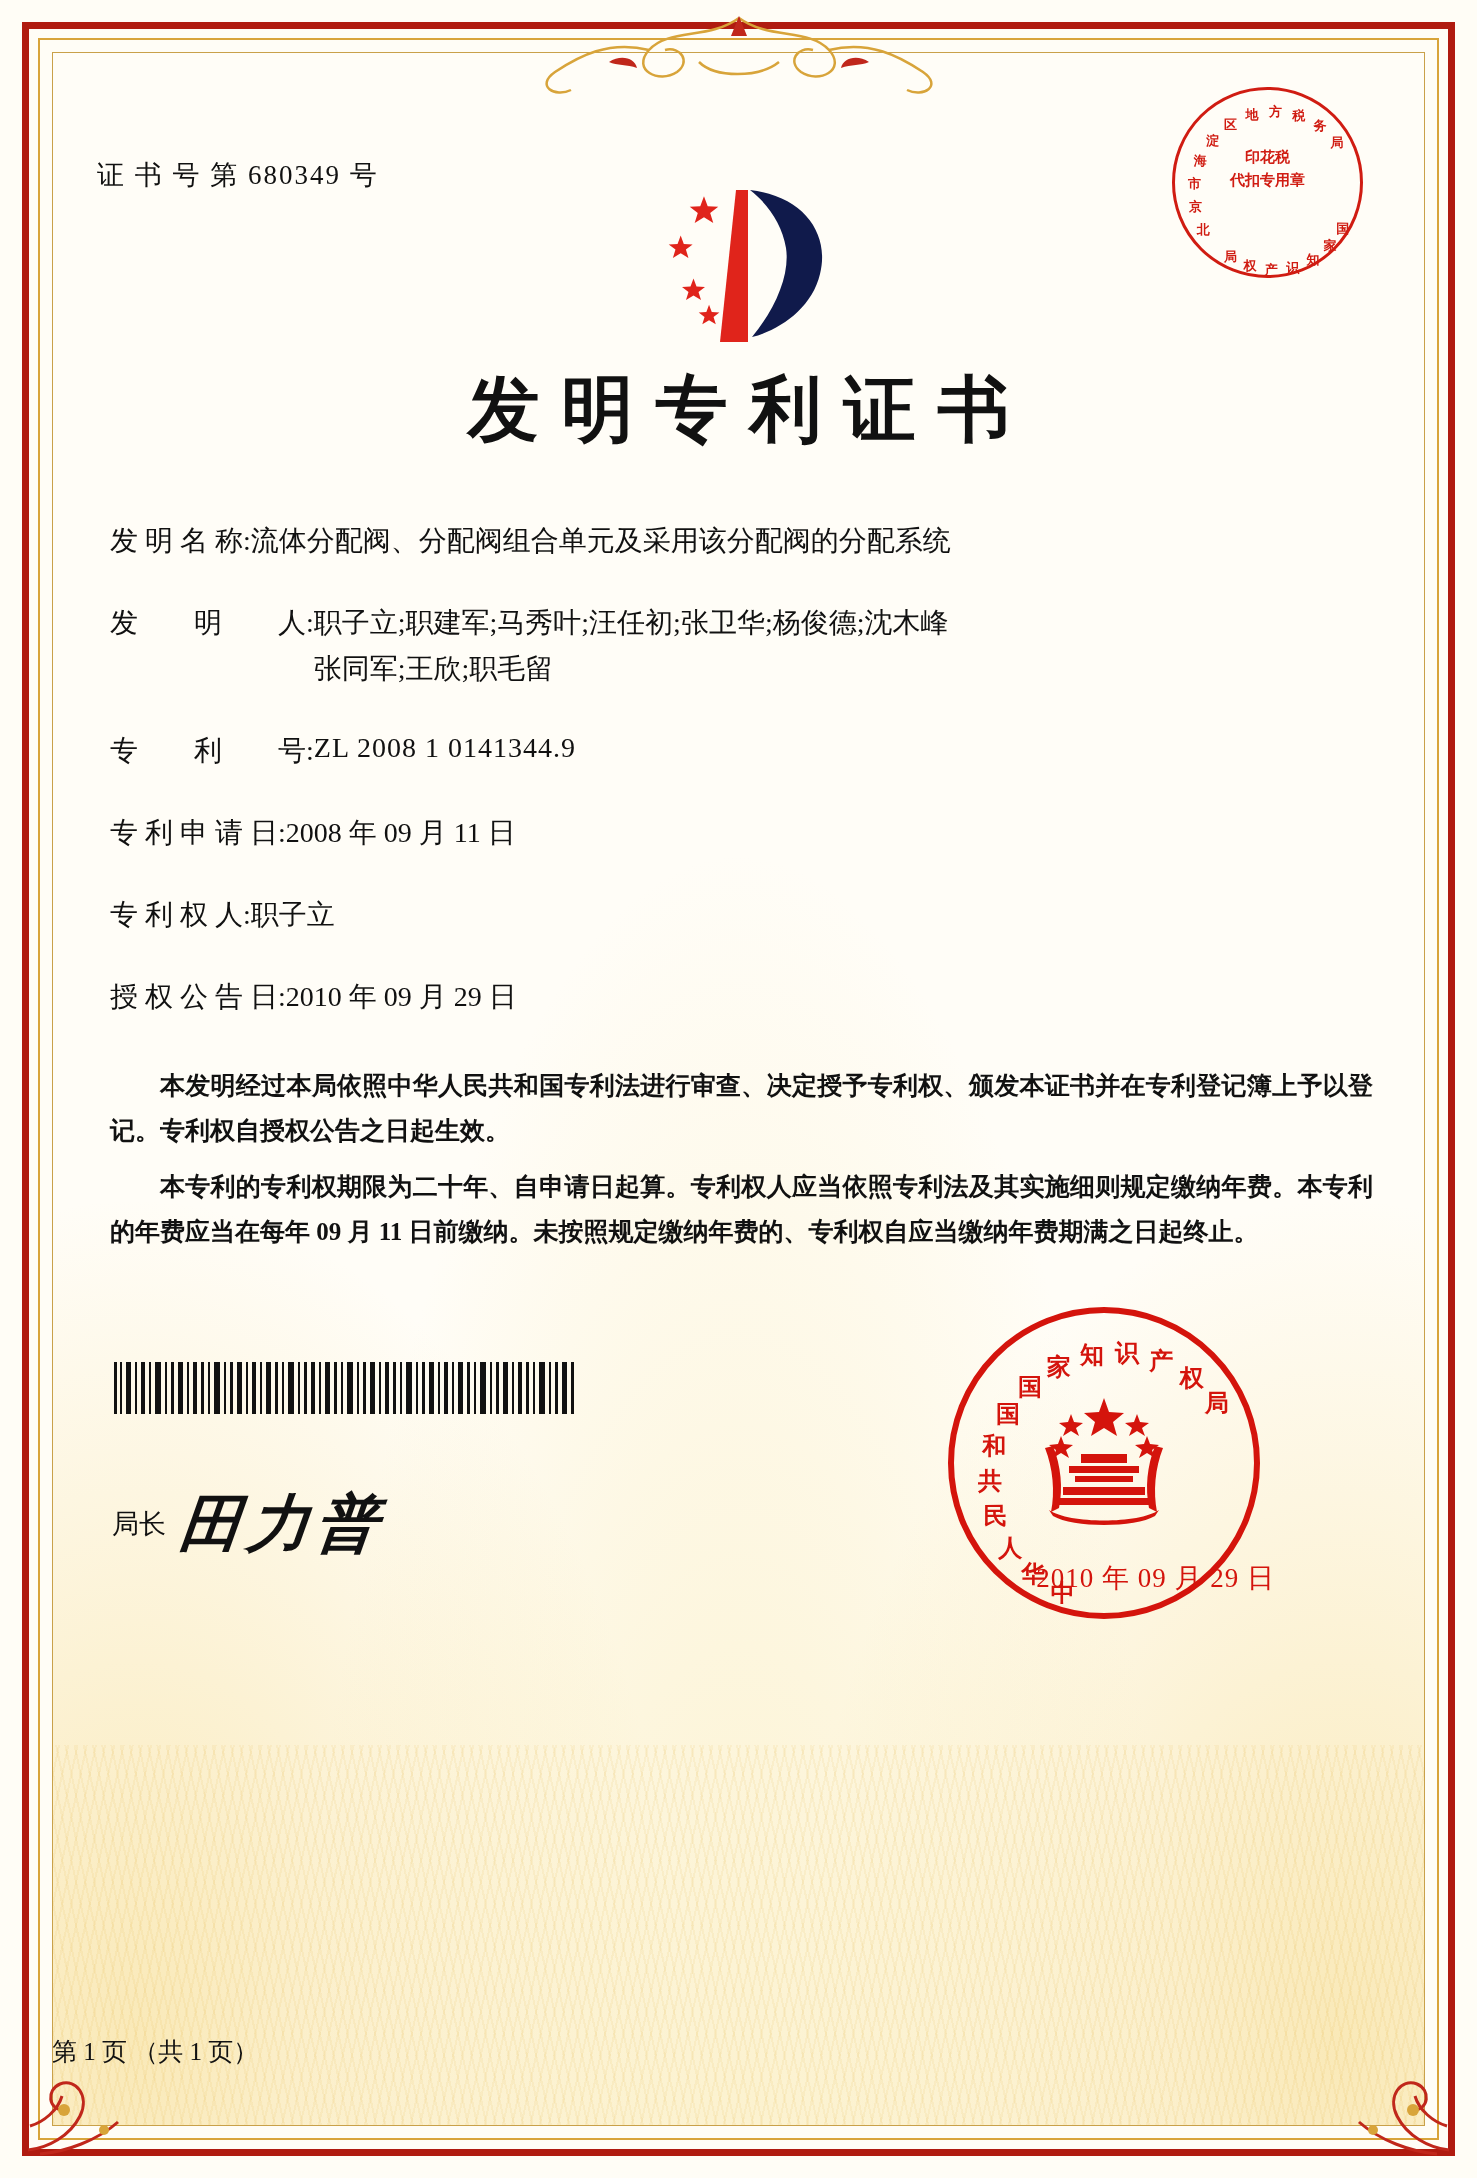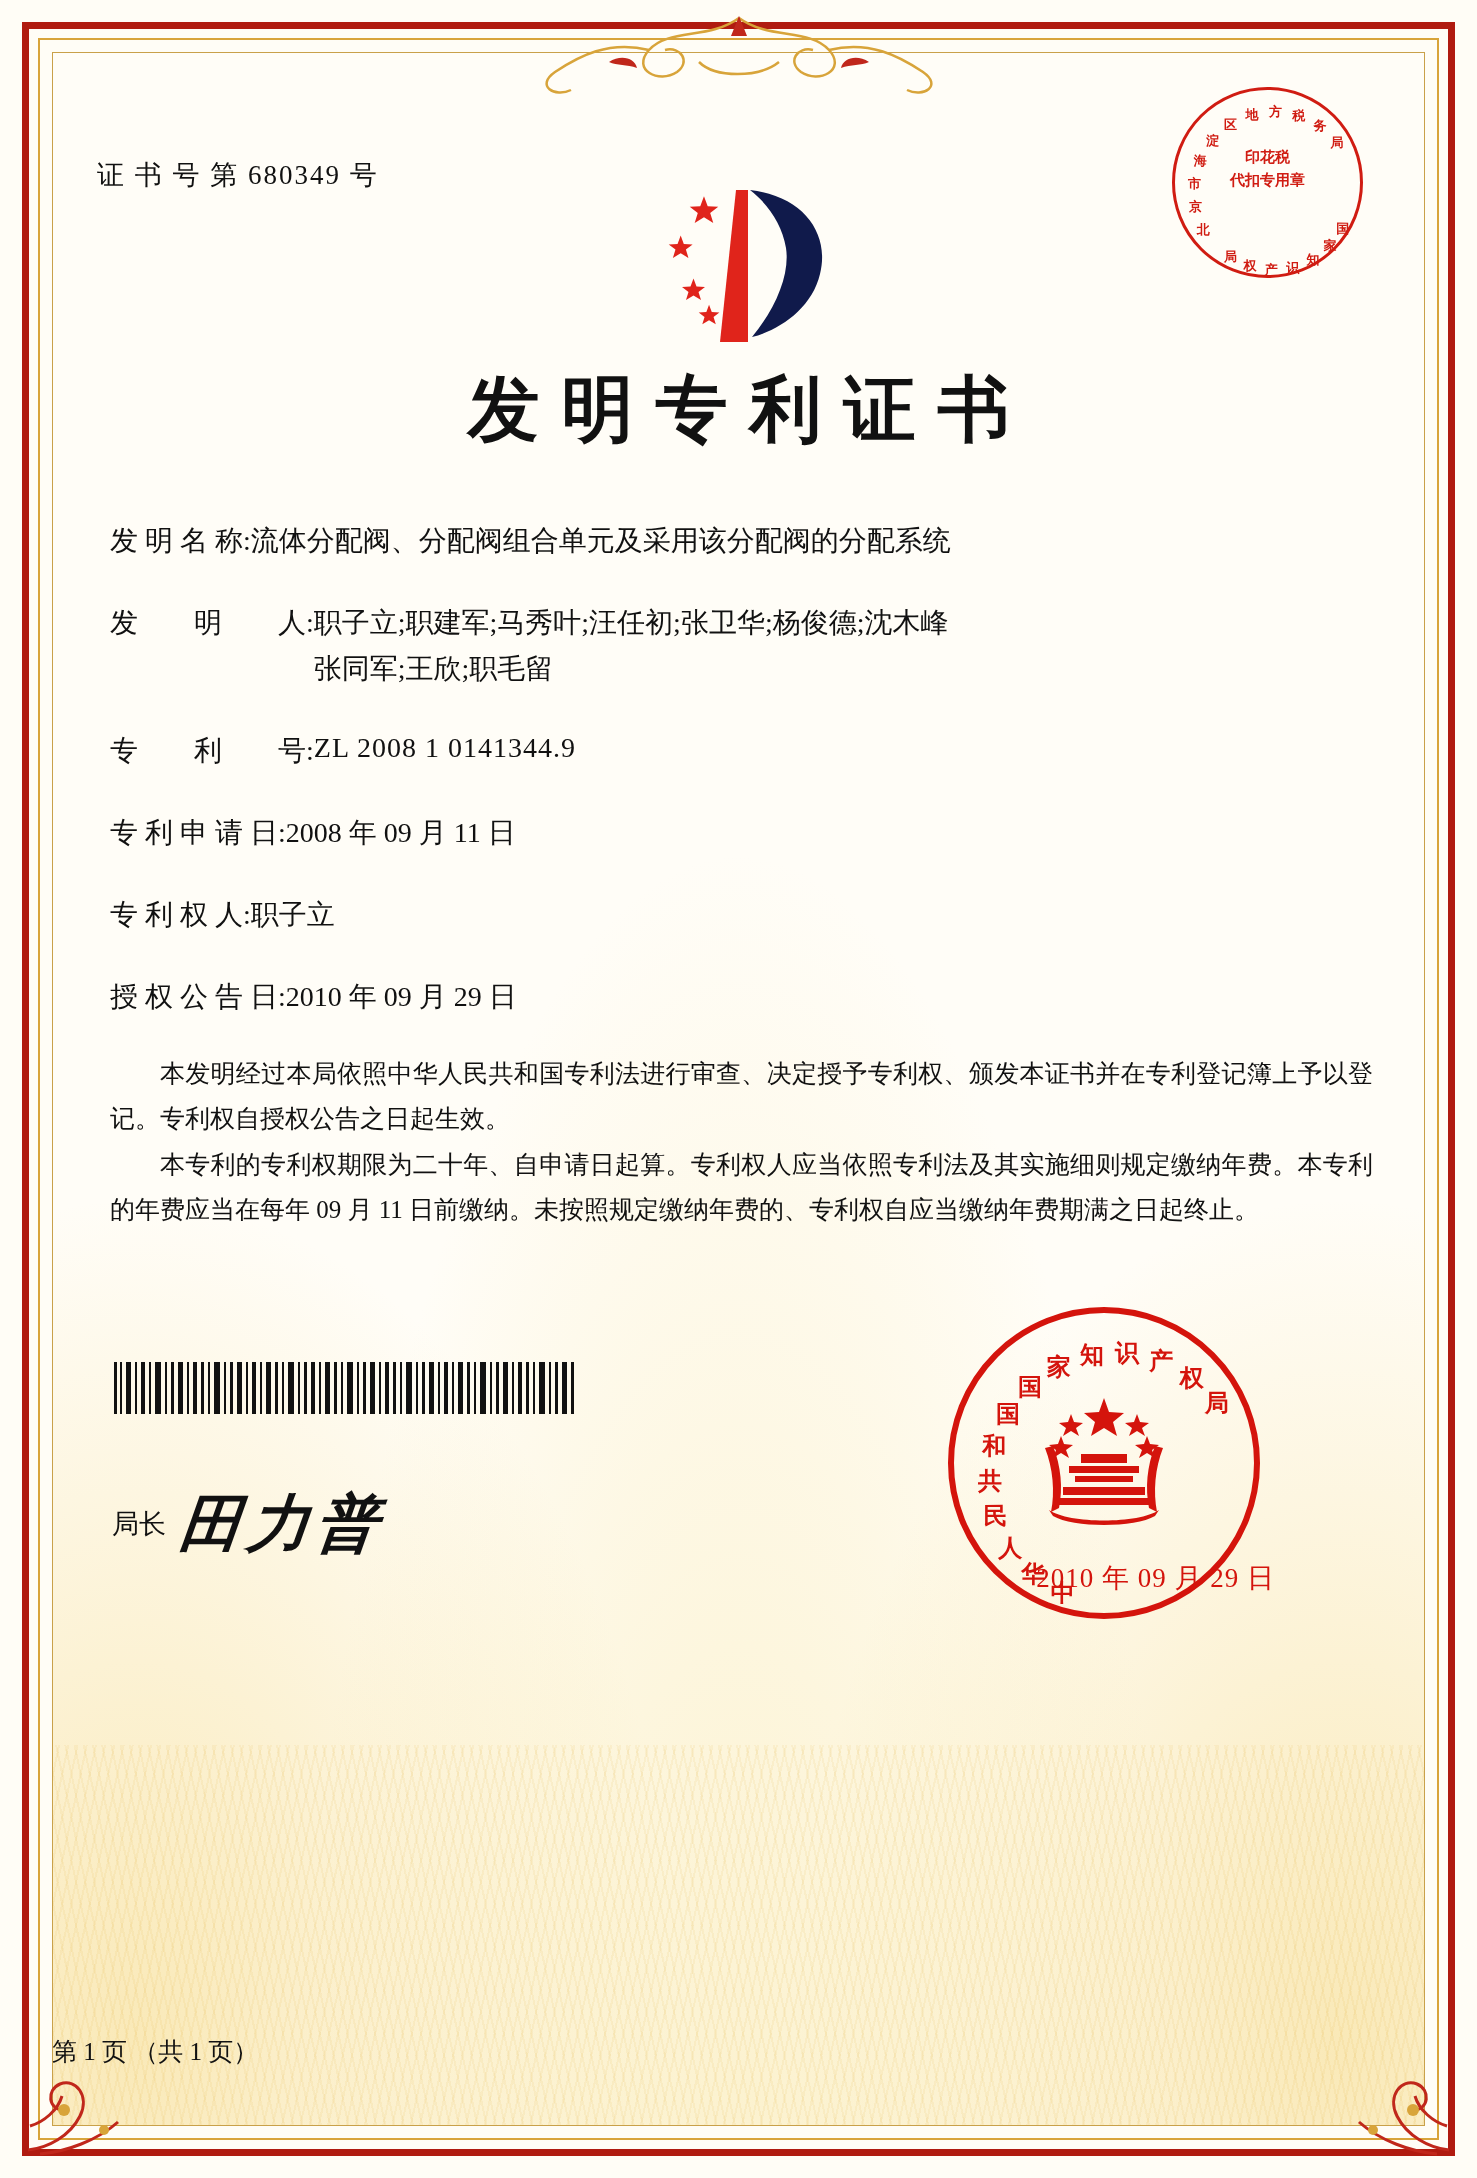--- a/index.html
+++ b/index.html
@@ -171,22 +171,23 @@
     position: absolute;
     left: 58px;
     right: 52px;
     top: 1000px;
     font-size: 25px;
     line-height: 1.78;
     color: #111;
     text-align: justify;
   }
   .paras p {
-    margin: 0 0 2px 0;
+    margin: 12px 0 2px 0;
     text-indent: 50px;
+    font-weight: bold;
   }
 
   .barcode {
     position: absolute;
     left: 60px;
     top: 1310px;
     width: 465px;
     height: 52px;
   }
 

